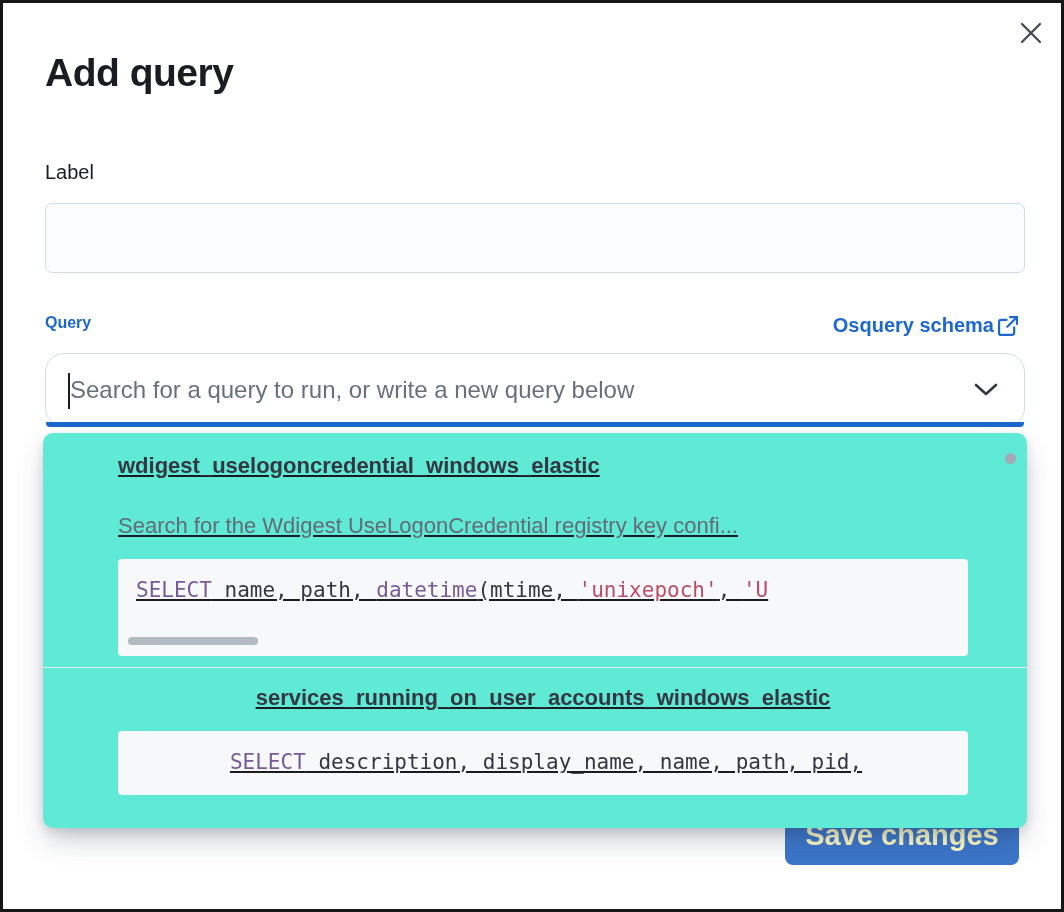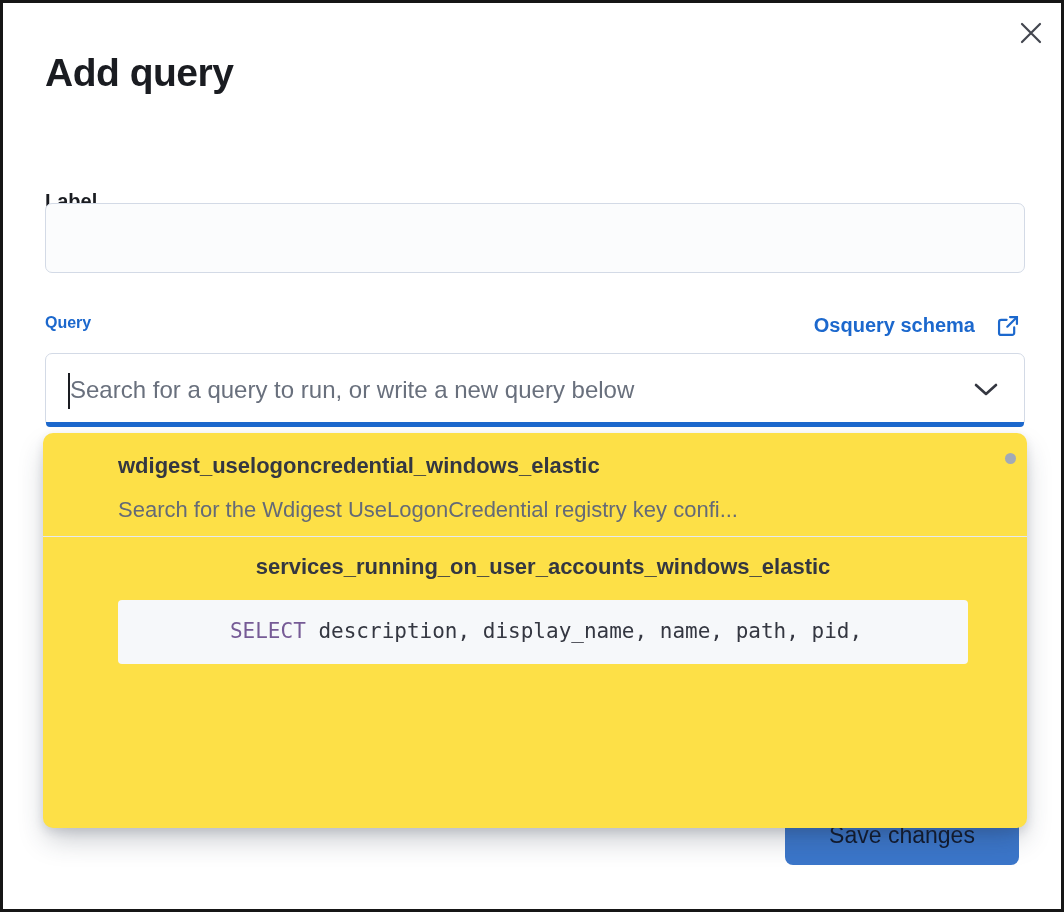--- a/index.html
+++ b/index.html
@@ -30,77 +30,78 @@
     position:absolute;top:14px;right:14px;width:32px;height:32px;
     background:none;border:none;cursor:pointer;display:flex;align-items:center;justify-content:center;
   }
   .modal-title{
     position:absolute;left:42px;top:48px;
     font-size:39px;font-weight:700;letter-spacing:-0.5px;color:var(--text-dark);
   }
   
   .field-label{
     position:absolute;left:42px;top:158px;
-    font-size:20px;font-weight:700;color:var(--text-dark);margin-top:29px;
+    font-size:20px;font-weight:400;color:var(--text-dark);
   }
   .label-input{
     position:absolute;left:42px;top:200px;width:980px;height:70px;
     background:#fbfcfd;border:1px solid var(--border);border-radius:7px;
     font-size:23px;padding:0 22px;color:var(--text-dark);outline:none;
     font-family:"Liberation Sans", sans-serif;
   }
   
   .query-label{
     position:absolute;left:42px;top:311px;
     font-size:16px;font-weight:700;color:var(--primary);
   }
   .schema-link{
     position:absolute;right:42px;top:311px;
     font-size:20px;font-weight:700;color:var(--primary);
-    text-decoration:none;display:flex;align-items:center;gap:22px;
+    text-decoration:none;display:flex;align-items:center;gap:3px;
   }
   
   .combobox{
     position:absolute;left:42px;top:350px;width:980px;height:74px;
-    background:#ffffff;border:1px solid var(--border);border-radius:7px;
+    background:#ffffff;border:1px solid var(--border);border-radius:19px;
     display:flex;align-items:center;
   }
   .combobox::after{
     content:"";position:absolute;left:0;right:0;bottom:-1px;height:5px;
     background:var(--primary);border-radius:0 0 4px 4px;
   }
   .combobox-caret{
     position:absolute;left:22px;top:19px;width:2px;height:36px;background:#1a1c21;
   }
   .combobox-input{
     flex:1;border:none;outline:none;background:transparent;
     font-size:24px;color:var(--text-dark);padding:0 0 0 24px;
     font-family:"Liberation Sans", sans-serif;
   }
   .combobox-input::placeholder{color:var(--placeholder);opacity:1;}
   .combobox-chevron{margin-right:22px;display:flex;align-items:center;}
   
   .dropdown-panel{
     position:absolute;left:40px;top:430px;width:984px;height:395px;
-    background:#fde047;border-radius:10px;z-index:5;overflow:hidden;
+    background:#5eead4;border-radius:10px;z-index:5;overflow:hidden;
     box-shadow:0 14px 28px -4px rgba(40,50,70,0.28), 0 4px 10px rgba(40,50,70,0.12);
+    text-decoration:underline;
   }
   .scroll-dot{
     position:absolute;right:11px;top:20px;width:11px;height:11px;border-radius:50%;
     background:#a2aab6;
   }
   .option{padding:0 59px 0 75px;}
   .option-1{padding-top:18px;}
   .option-2{padding-top:15px;text-align:center;}
   .option-title{
     font-size:22px;font-weight:700;color:var(--text-body);line-height:30px;
     white-space:nowrap;overflow:hidden;
   }
   .option-desc{
-    margin-top:14px;font-size:22px;color:var(--text-muted);line-height:30px;
+    margin-top:30px;font-size:22px;color:var(--text-muted);line-height:30px;
     white-space:nowrap;overflow:hidden;
   }
   .code-block{
     margin-top:18px;background:var(--code-bg);border-radius:4px;
     font-family:"DejaVu Sans Mono","Liberation Mono",monospace;
     font-size:21px;line-height:28px;color:var(--text-body);
     white-space:nowrap;overflow:hidden;position:relative;
     padding:17px 12px 0 18px;
   }
   .code-block-1{height:97px;}
@@ -118,22 +119,22 @@
     position:absolute;right:42px;bottom:44px;height:60px;z-index:1;
     display:flex;align-items:flex-start;gap:50px;
   }
   .cancel-btn{
     background:none;border:none;cursor:pointer;
     font-size:23px;font-weight:600;color:var(--primary);
     font-family:"Liberation Sans", sans-serif;
   }
   .save-btn{
     width:234px;height:60px;border:none;border-radius:8px;cursor:pointer;
-    background:var(--button-fill);color:#0f172a;
-    font-size:23px;font-weight:400;
+    background:var(--button-fill);color:#fef9c3;
+    font-size:29px;font-weight:700;
     font-family:"Liberation Sans", sans-serif;
   }
   svg{display:block;}
 </style>
 </head>
 <body>
 
 <button class="close-btn" aria-label="Close">
   <span>
     <svg width="26" height="26" viewBox="0 0 26 26">
@@ -168,20 +169,21 @@
     </svg>
   </span>
 </div>
 
 <div class="dropdown-panel">
   <span class="scroll-dot"></span>
 
   <div class="option option-1">
     <div class="option-title">wdigest_uselogoncredential_windows_elastic</div>
     <div class="option-desc">Search for the Wdigest UseLogonCredential registry key confi...</div>
+    <div class="code-block code-block-1"><span class="tk-kw">SELECT</span><span class="tk-plain"> name, path, </span><span class="tk-kw">datetime</span><span class="tk-plain">(mtime, </span><span class="tk-str">'unixepoch'</span><span class="tk-plain">, </span><span class="tk-str">'U</span><span class="h-scrollbar"></span></div>
   </div>
 
   <div class="option-divider"></div>
 
   <div class="option option-2">
     <div class="option-title">services_running_on_user_accounts_windows_elastic</div>
     <div class="code-block code-block-2"><span class="tk-kw">SELECT</span><span class="tk-plain"> description, display_name, name, path, pid,</span></div>
   </div>
 </div>
 

